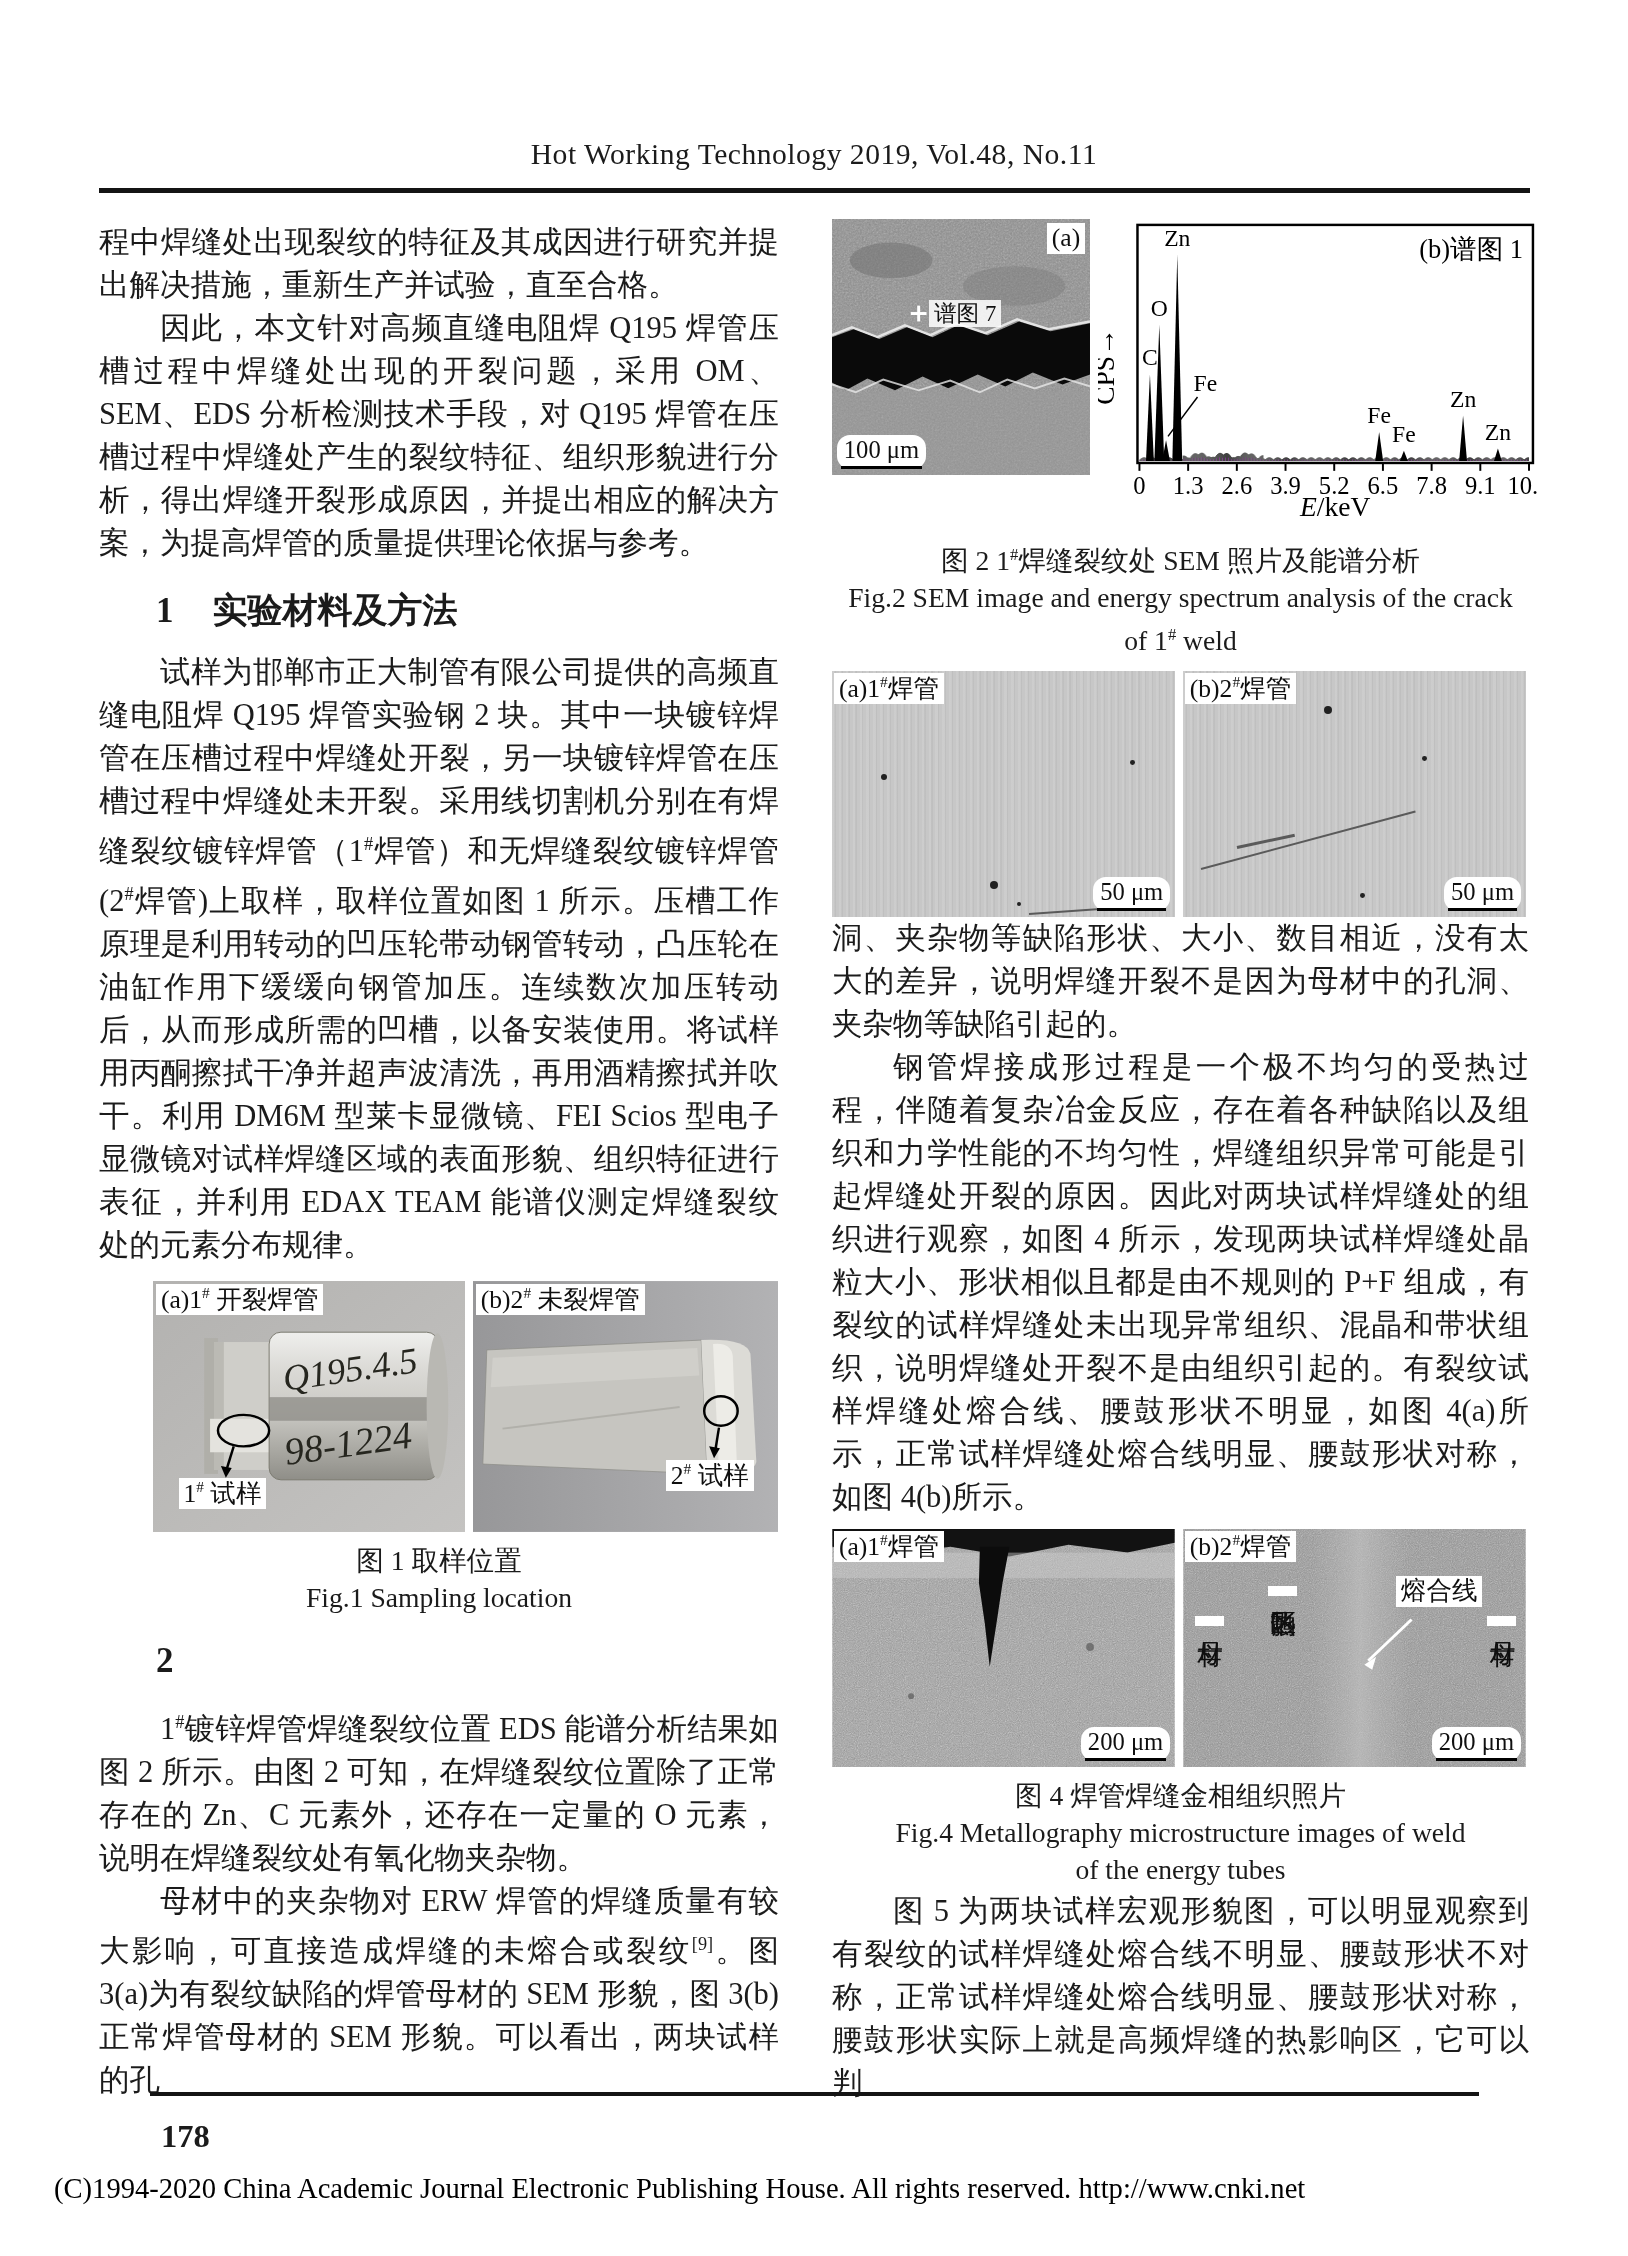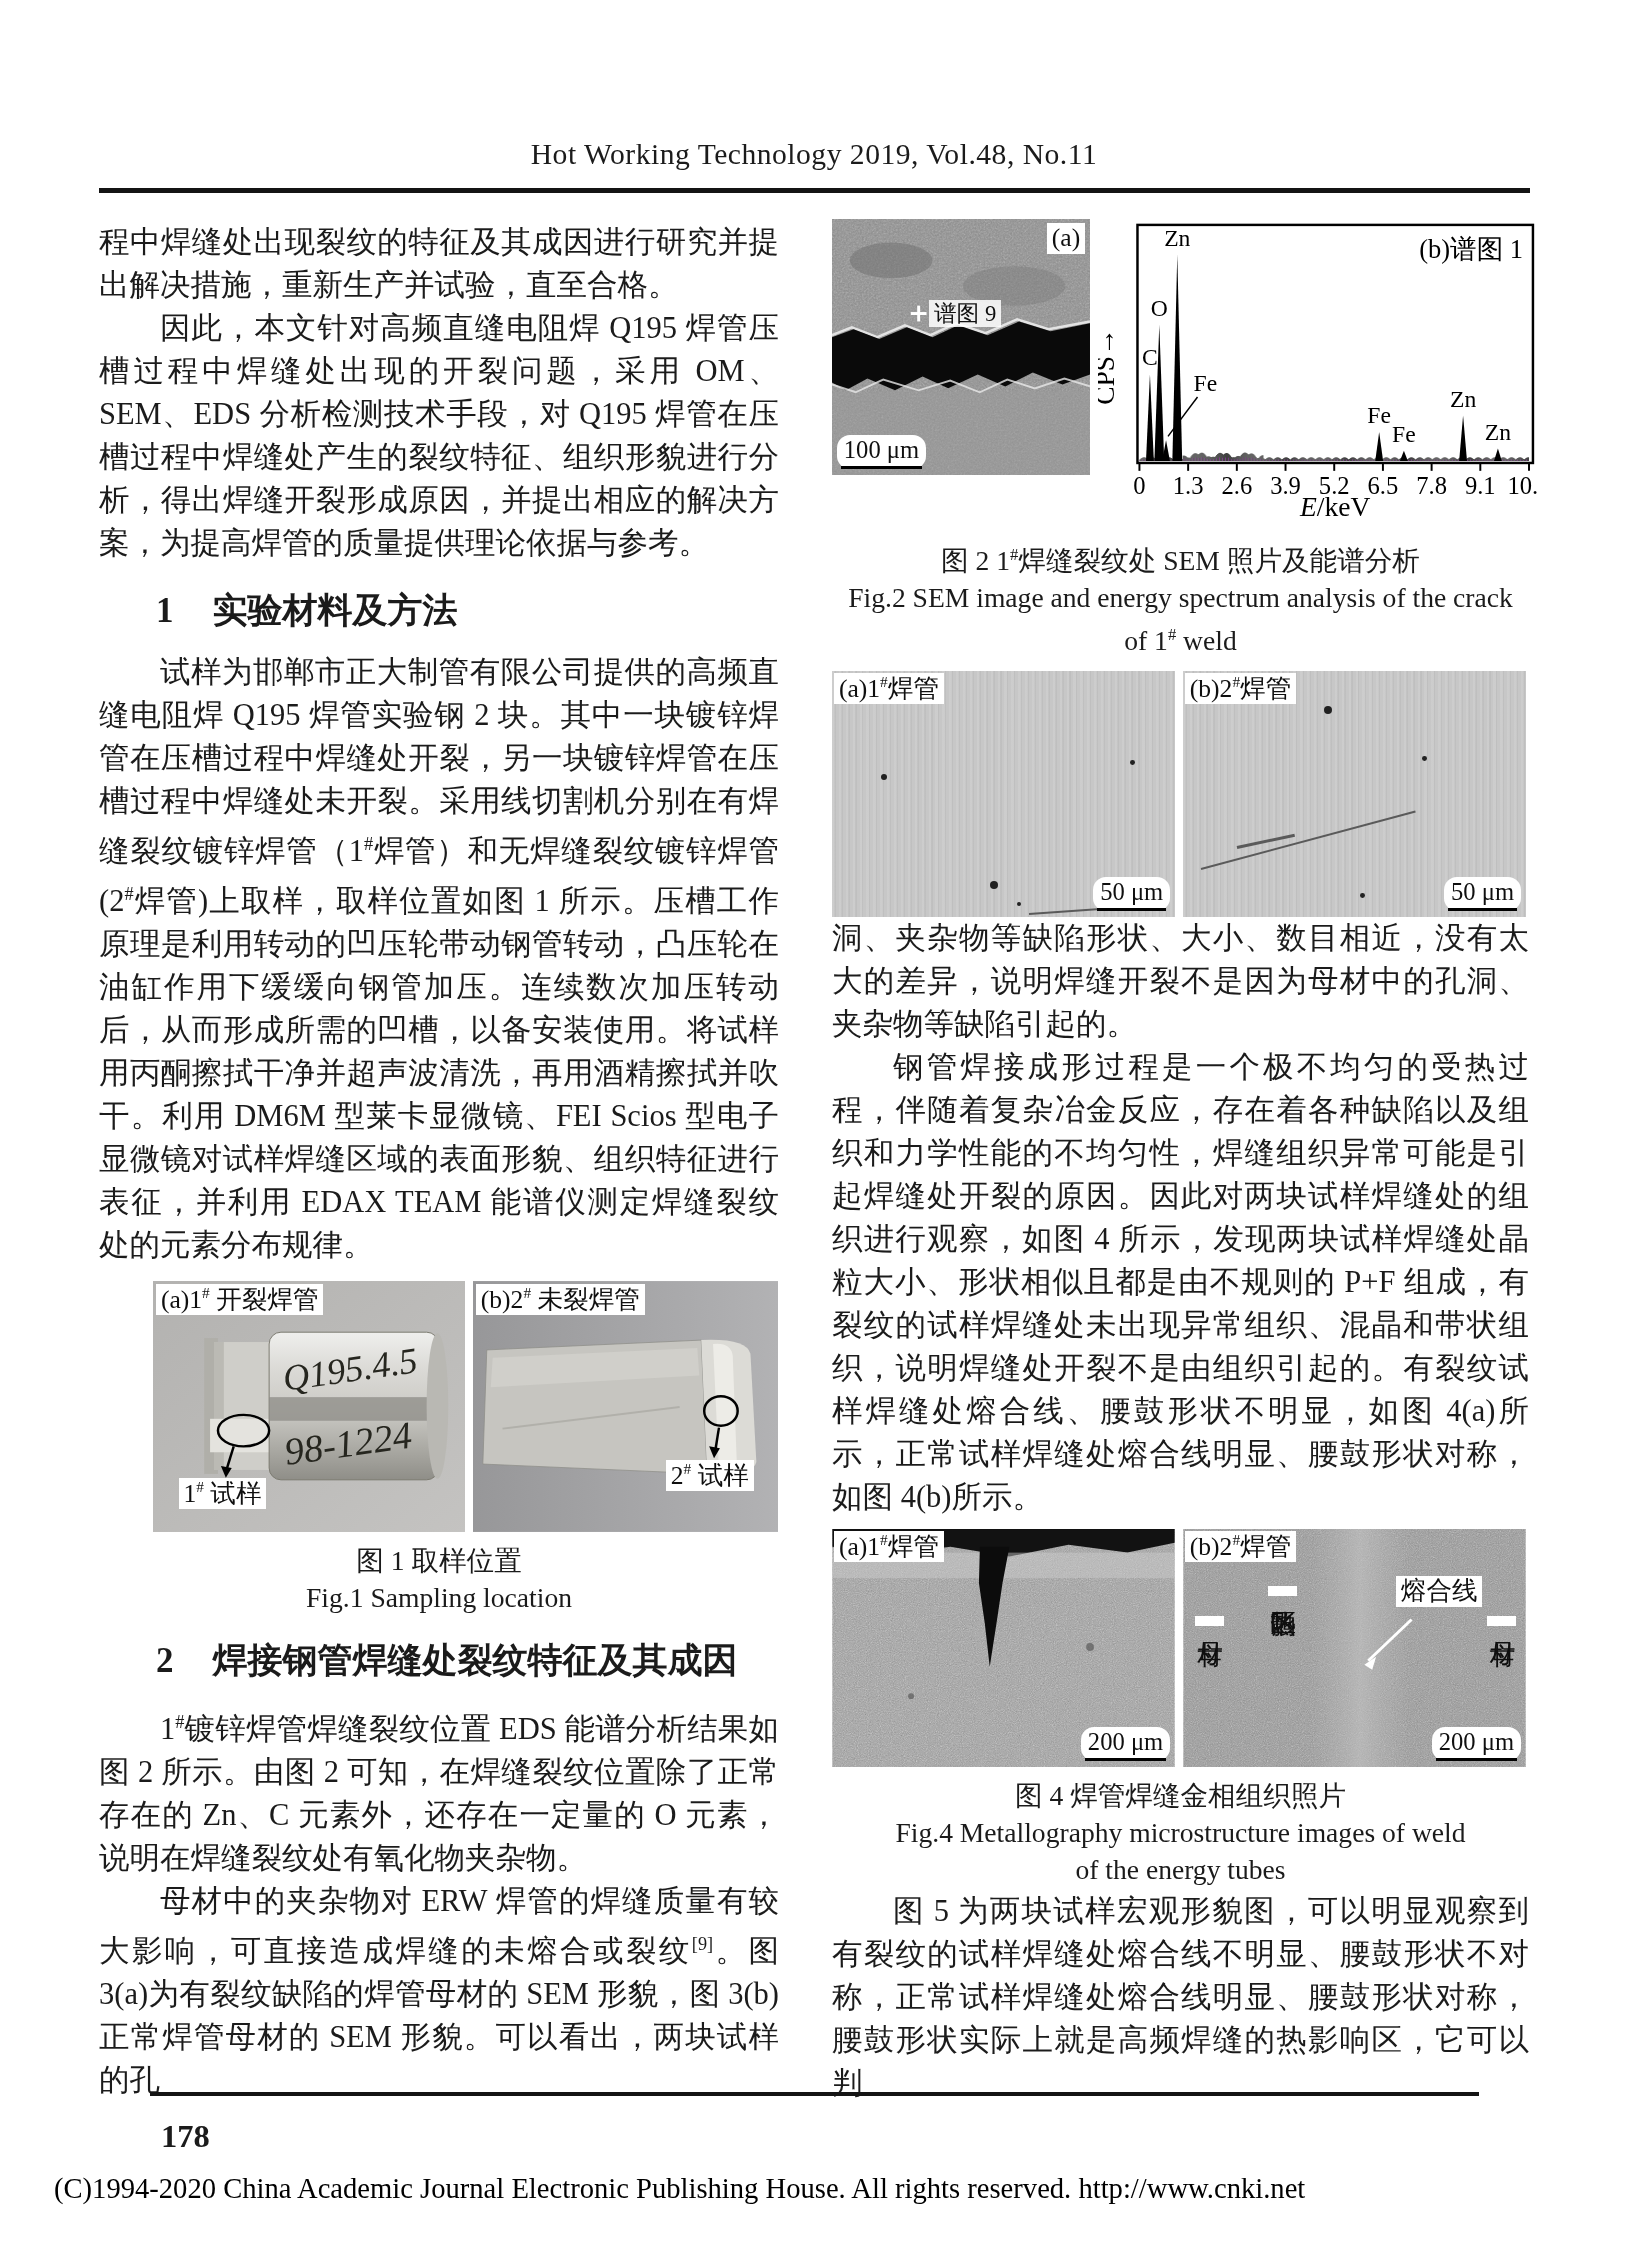--- a/index.html
+++ b/index.html
@@ -128,21 +128,20 @@
         <span class="plabel" style="left:193px;top:179px">2<sup>#</sup> 试样</span>
       </div>
     </div>
     <div class="cap-block">
       <p class="fig-cap">图 1  取样位置</p>
       <p class="fig-cap">Fig.1  Sampling location</p>
     </div>
 
     <div class="sec-head">
       <span class="sec-num">2</span>
-      <span>焊接钢管焊缝处裂纹特征及其成因</span>
     </div>
 
     <p class="bt">1<sup>#</sup>镀锌焊管焊缝裂纹位置 EDS 能谱分析结果如图 2 所示。由图 2 可知，在焊缝裂纹位置除了正常存在的 Zn、C 元素外，还存在一定量的 O 元素，说明在焊缝裂纹处有氧化物夹杂物。</p>
     <p class="bt">母材中的夹杂物对 ERW 焊管的焊缝质量有较大影响，可直接造成焊缝的未熔合或裂纹<sup>[9]</sup>。图 3(a)为有裂纹缺陷的焊管母材的 SEM 形貌，图 3(b)正常焊管母材的 SEM 形貌。可以看出，两块试样的孔</p>
   </div>
 
   <div class="col col-right">
 
     <div class="fig-row">
       <div class="fig-photo" style="width:258px;height:256px">
@@ -151,21 +150,21 @@
           <rect width="262" height="260" filter="url(#grain)" opacity="0.5"></rect>
           <ellipse cx="60" cy="42" rx="42" ry="18" fill="#6e6e6e" opacity="0.5"></ellipse>
           <ellipse cx="185" cy="68" rx="52" ry="20" fill="#777777" opacity="0.4"></ellipse>
           <rect y="175" width="262" height="85" fill="#9c9c9c" opacity="0.45"></rect>
           <polyline points="0,118 20,110 46,120 74,108 100,118 126,106 156,116 188,102 220,112 262,104" fill="none" stroke="#f0f0f0" stroke-width="2.5" opacity="0.85"></polyline>
           <path d="M0,120 L22,112 L48,122 L76,110 L102,120 L128,108 L158,118 L190,104 L222,114 L262,106 L262,158 L234,168 L204,156 L176,170 L148,158 L118,172 L92,160 L64,174 L36,162 L14,174 L0,166 Z" fill="#0a0a0a"></path>
           <polyline points="0,168 24,176 52,163 88,174 120,164 150,176 178,163 206,172 236,162 262,170" fill="none" stroke="#e8e8e8" stroke-width="2" opacity="0.8"></polyline>
           <line x1="80" y1="96" x2="96" y2="96" stroke="#fff" stroke-width="3"></line>
           <line x1="88" y1="88" x2="88" y2="104" stroke="#fff" stroke-width="3"></line>
         </svg>
-        <span class="plabel small" style="left:97px;top:81px;background:rgba(255,255,255,.85)">谱图 9</span>
+        <span class="plabel small" style="left:97px;top:81px;background:rgba(255,255,255,.85)">谱图 7</span>
         <span class="plabel" style="right:4.9px;top:3.9px">(a)</span>
         <span class="scale-label" style="left:4.9px;bottom:5.9px"><span class="scale-inner">100 μm</span></span>
       </div>
 
       <div>
         <svg id="spectrum" width="439" height="303" viewBox="0 0 446 308">
           <rect x="40" y="6" width="402" height="242" fill="#ffffff" stroke="#000" stroke-width="2.5"></rect>
           <text x="432" y="40" text-anchor="end" font-size="27">(b)谱图 1</text>
           <text x="16" y="150" transform="rotate(-90 16 150)" text-anchor="middle" font-size="28">CPS→</text>
           <g id="spec-series">

